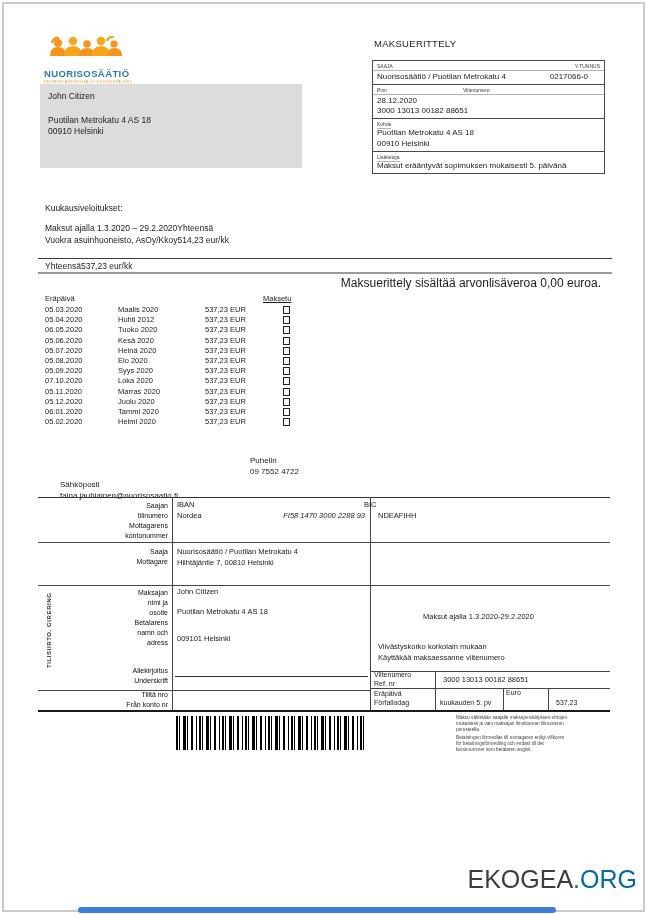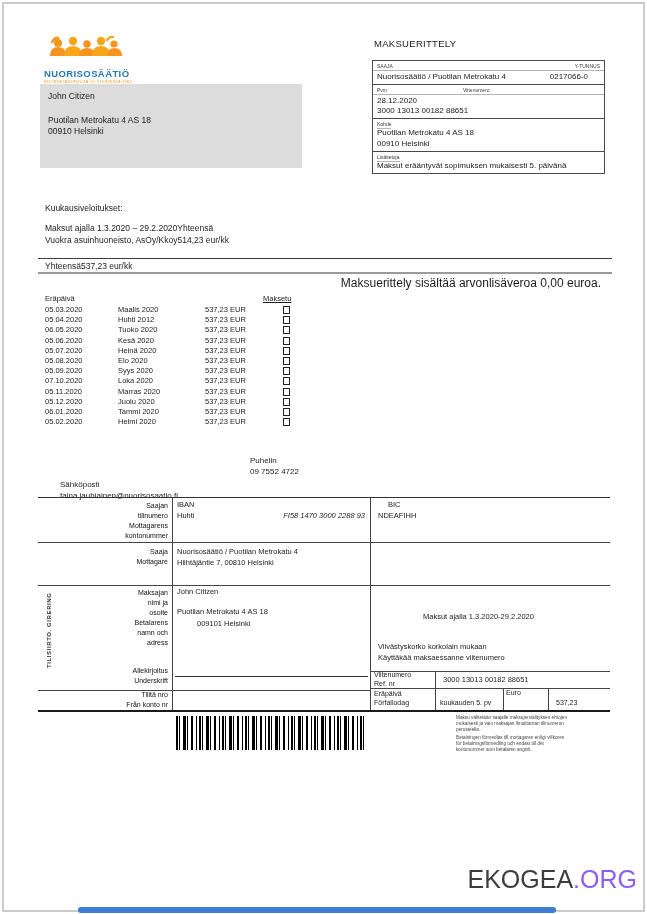--- a/index.html
+++ b/index.html
@@ -53,21 +53,21 @@
   .barcode { position:absolute; background:
     repeating-linear-gradient(90deg,
       #000 0 2px, #fff 2px 3px, #000 3px 4px, #fff 4px 7px,
       #000 7px 10px, #fff 10px 11px, #000 11px 12px, #fff 12px 15px,
       #000 15px 17px, #fff 17px 20px, #000 20px 21px, #fff 21px 23px); }
 
   .small-print { position:absolute; font-size:4.7px; line-height:6.2px; color:#444; }
   .small-print .p2 { margin-top:1px; }
 
   .brand { position:absolute; font-size:25px; letter-spacing:0; color:#3d3d3c; text-align:right; }
-  .brand .suffix { color:#8b5cf6; }
+  .brand .suffix { color:#0369a1; }
 
   .scrollbar { position:absolute; background:#3E7CD6; border-radius:3px; }
 </style>
 </head>
 <body>
 
 <div class="page">
   <div class="page-frame"></div>
 
   <div class="abs" style="left:44px;top:36px;width:110px;">
@@ -266,43 +266,43 @@
 
     <div class="sideways" style="left:46px;top:586px;height:82px;">TILISIIRTO. GIRERING</div>
 
     <div class="g-label" style="left:76px;top:501px;">
       <div>Saajan</div>
       <div>tilinumero</div>
       <div>Mottagarens</div>
       <div>kontonummer</div>
     </div>
     <div class="g-text" style="left:177px;top:500px;">IBAN</div>
-    <div class="g-text" style="left:177px;top:511px;">Huhti</div>
+    <div class="g-text" style="left:177px;top:511px;">Nordea</div>
     <div class="g-text" style="left:177px;top:511px;width:188px;text-align:right;font-style:italic;">FI58 1470 3000 2288 93</div>
-    <div class="g-text" style="left:388px;top:500px;">BIC</div>
+    <div class="g-text" style="left:364px;top:500px;">BIC</div>
     <div class="g-text" style="left:378px;top:511px;">NDEAFIHH</div>
 
     <div class="g-label" style="left:76px;top:547px;">
       <div>Saaja</div>
       <div>Mottagare</div>
     </div>
     <div class="g-text" style="left:177px;top:547px;">Nuorisosäätiö / Puotilan Metrokatu 4</div>
     <div class="g-text" style="left:177px;top:558px;">Hiihtäjäntie 7, 00810 Helsinki</div>
 
     <div class="g-label" style="left:76px;top:588px;">
       <div>Maksajan</div>
       <div>nimi ja</div>
       <div>osoite</div>
       <div>Betalarens</div>
       <div>namn och</div>
       <div>adress</div>
     </div>
     <div class="g-text" style="left:177px;top:587px;">John Citizen</div>
     <div class="g-text" style="left:177px;top:607px;">Puotilan Metrokatu 4 AS 18</div>
-    <div class="g-text" style="left:177px;top:619px;margin-left:20px;">009101 Helsinki</div>
+    <div class="g-text" style="left:177px;top:634px;">009101 Helsinki</div>
 
     <div class="g-text" style="left:378px;top:612px;margin-left:45px;">Maksut ajalla 1.3.2020-29.2.2020</div>
     <div class="g-text" style="left:378px;top:642px;">Viivästyskorko korkolain mukaan</div>
     <div class="g-text" style="left:378px;top:653px;">Käyttäkää maksaessanne viitenumero</div>
 
     <div class="g-label" style="left:76px;top:666px;">
       <div>Allekirjoitus</div>
       <div>Underskrift</div>
     </div>
     <div class="hline" style="left:175px;top:676px;width:193px;border-top:1px solid #333;"></div>

